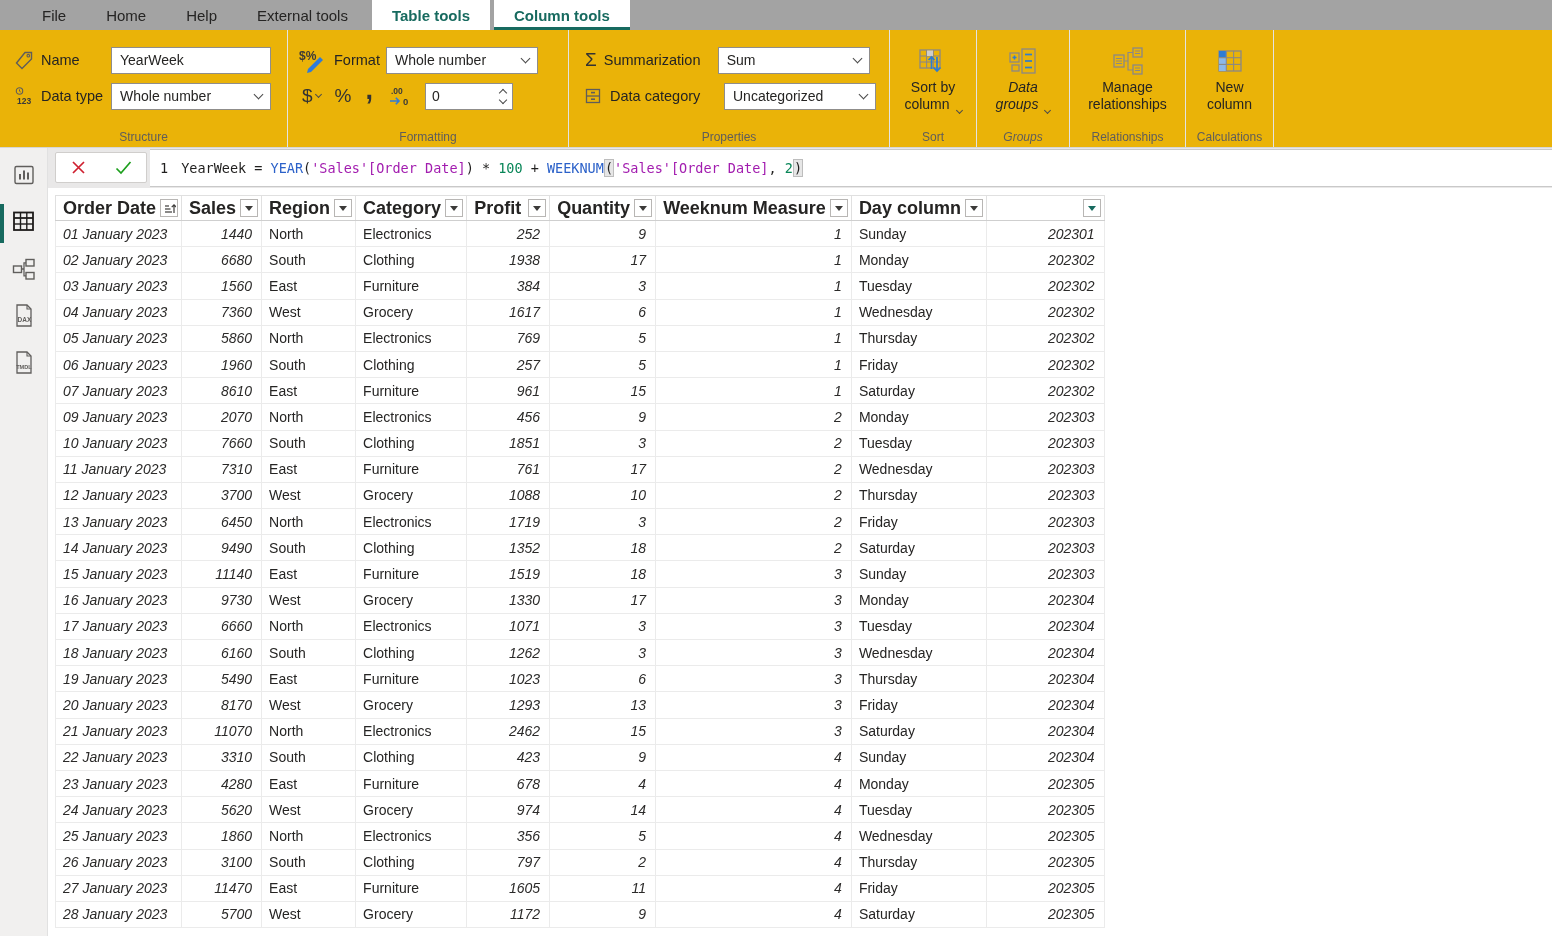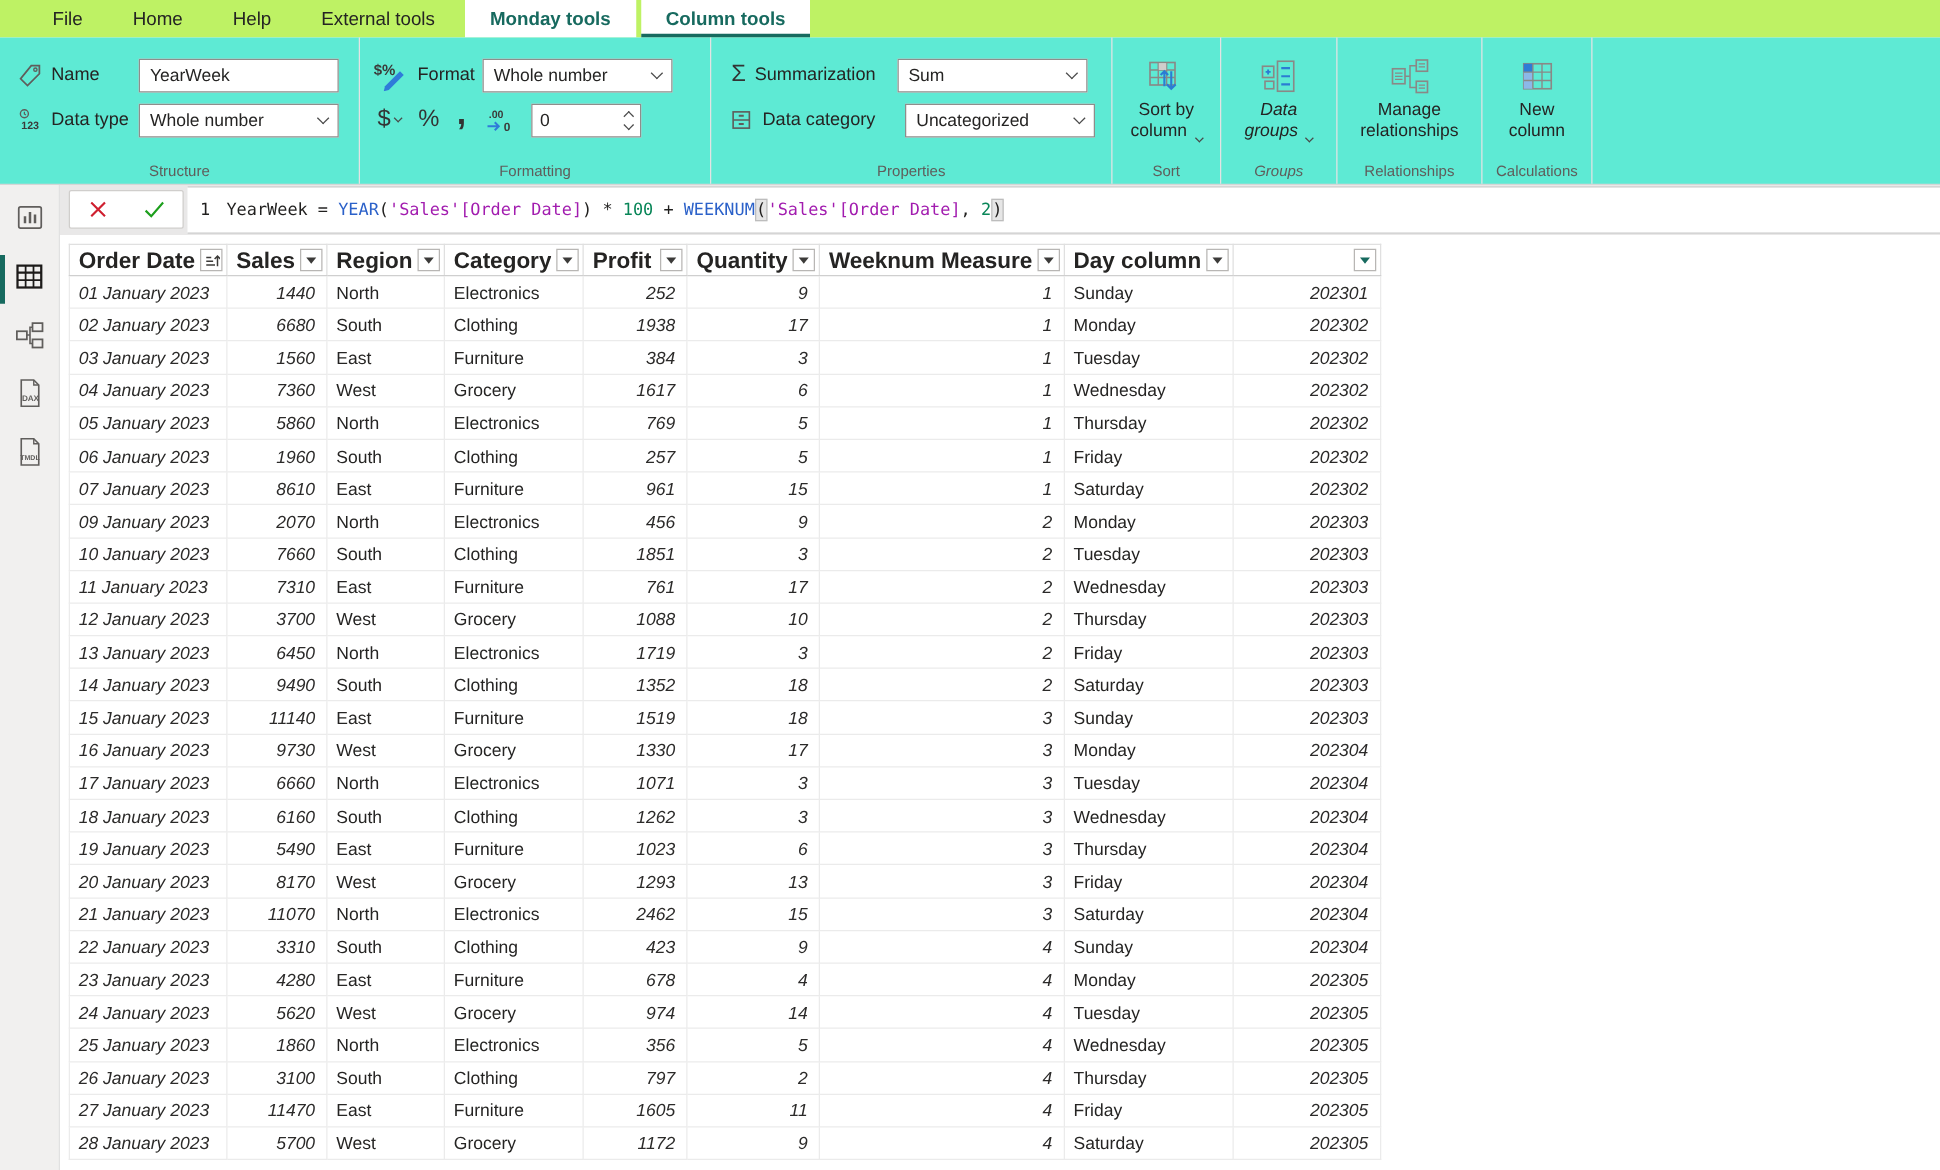--- a/index.html
+++ b/index.html
@@ -2,28 +2,28 @@
 <html style="--teal: #176a5f;"><head>
 <meta charset="utf-8">
 <style>
   :root{ --teal:#176a5f; }
   *{box-sizing:border-box;}
   html,body{margin:0;padding:0;background:#fff;}
   body{font-family:"Liberation Sans",sans-serif;color:#252423;}
   #app{position:relative;width:1552px;height:936px;overflow:hidden;background:#fff;}
 
   
-  .topbar{position:absolute;left:0;top:0;right:0;height:30px;background:#bef264;
+  .topbar{position:absolute;left:0;top:0;right:0;height:30px;background:#a3a3a3;
           display:flex;align-items:stretch;padding-left:22px;font-size:15px;}
   .tab{display:flex;align-items:center;padding:0 20px;color:#252423;cursor:default;white-space:nowrap;}
   .tab.contextual{background:#fff;color:var(--teal);font-weight:700;margin-left:4px;}
   .tab.active{box-shadow:inset 0 -3px 0 var(--teal);}
 
   
-  .ribbon{position:absolute;left:0;top:30px;right:0;height:118px;background:#5eead4;
+  .ribbon{position:absolute;left:0;top:30px;right:0;height:118px;background:#eab308;
           display:flex;border-bottom:1px solid #d6d6d6;}
   .rgroup{position:relative;border-right:1px solid #e3e3e3;height:100%;flex:none;}
   .rgroup.last{border-right:1px solid #e3e3e3;}
   .rfill{flex:1;border-right:none;}
   .group-label{position:absolute;bottom:3px;left:0;right:0;text-align:center;
                font-size:12px;color:#5f5d5b;}
   .rrow{display:flex;align-items:center;height:28px;margin-left:14px;}
   .rrow.first{margin-top:16px;}
   .rrow.second{margin-top:8px;}
   .ctl-label{font-size:14.5px;color:#252423;white-space:nowrap;}
@@ -100,21 +100,21 @@
 </head>
 <body>
 
 <div id="app">
 
   <div class="topbar">
     <div class="tab">File</div>
     <div class="tab">Home</div>
     <div class="tab">Help</div>
     <div class="tab">External tools</div>
-    <div class="tab contextual">Monday tools</div>
+    <div class="tab contextual">Table tools</div>
     <div class="tab contextual active">Column tools</div>
   </div>
 
   <div class="ribbon">
 
     <div class="rgroup" style="width:288px;">
       <div class="rrow first">
         <span class="icon-btn">
           <svg width="20" height="20" viewBox="0 0 20 20">
               <path d="M11 2.5h6.5V9l-9.5 9.5L2.5 13z" fill="none" stroke="#5f5d5b" stroke-width="1.4"></path>

